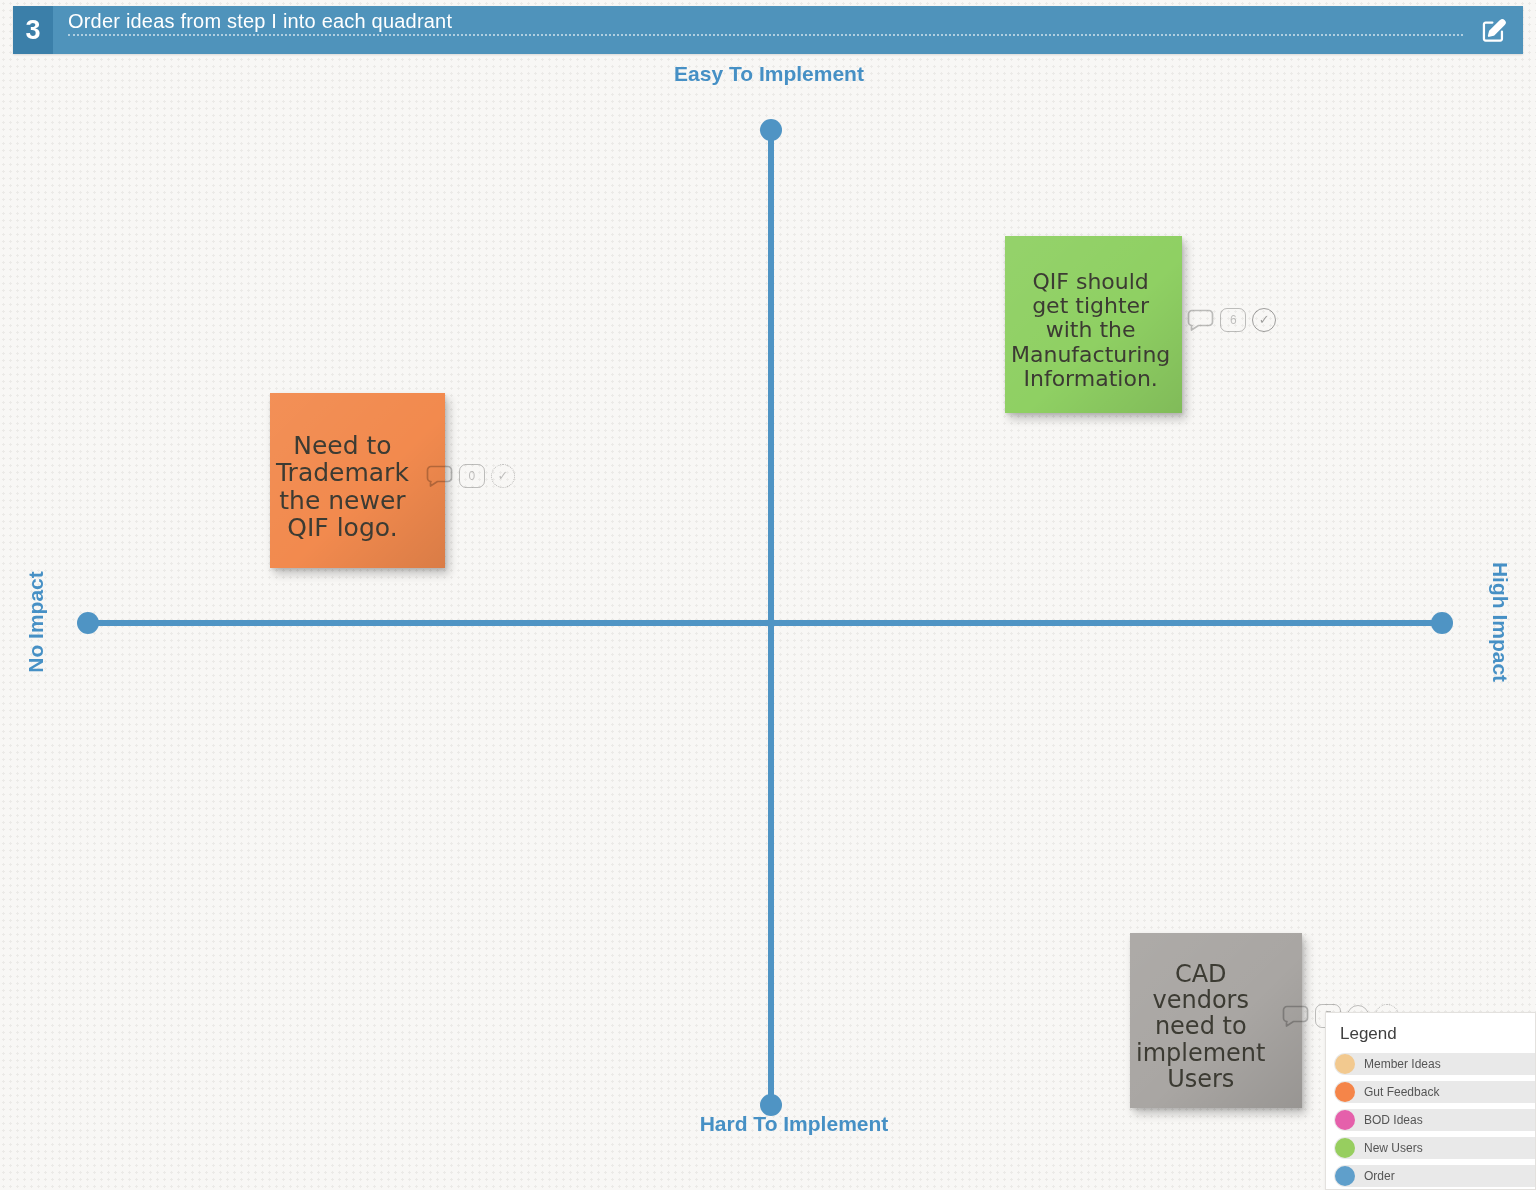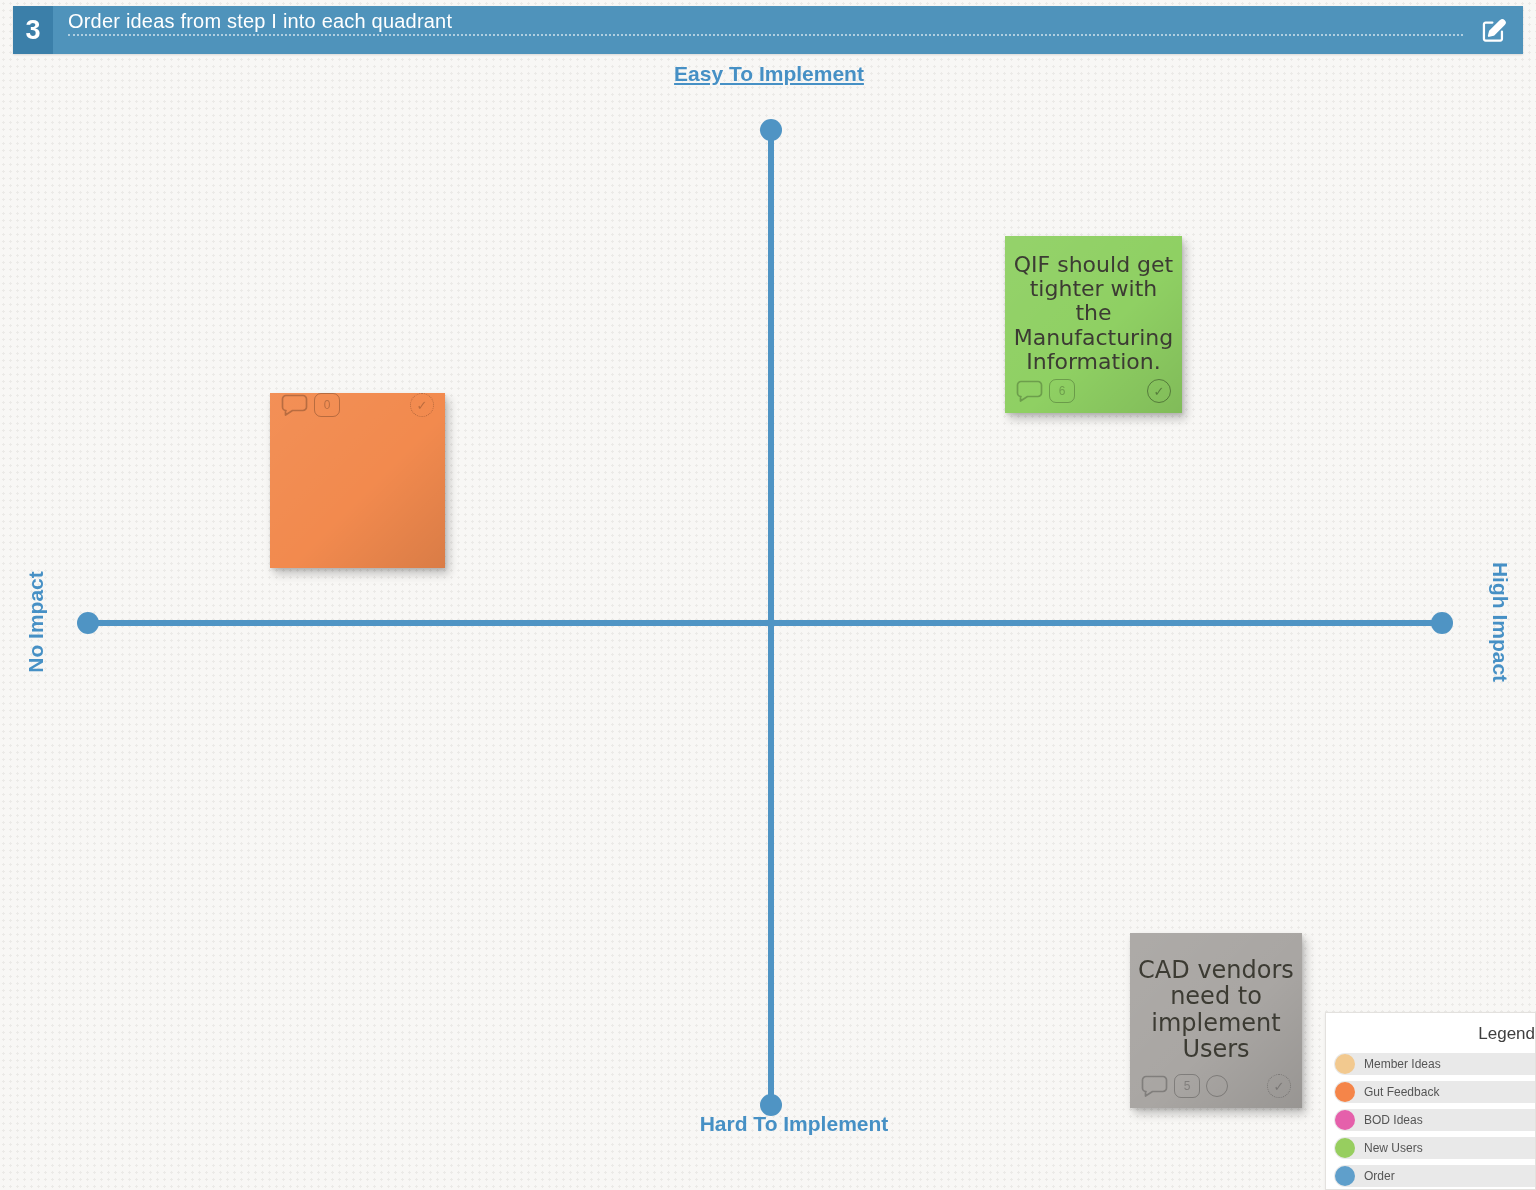--- a/index.html
+++ b/index.html
@@ -39,29 +39,29 @@
   
   .v-axis { position:absolute; left:768px; top:130px; width:6px; height:975px; border-radius:3px; }
   .h-axis { position:absolute; left:88px; top:620px; width:1354px; height:6px; border-radius:3px; }
   .axis-dot { position:absolute; width:22px; height:22px; border-radius:50%; }
   .dot-top    { left:760px; top:119px; }
   .dot-bottom { left:760px; top:1094px; }
   .dot-left   { left:77px;  top:612px; }
   .dot-right  { left:1431px; top:612px; }
 
   .axis-label { position:absolute; color:#4690c5; font-size:21px; font-weight:bold; white-space:nowrap; }
-  .axis-top    { left:769px; top:62px;  transform:translateX(-50%);text-decoration:underline; }
+  .axis-top    { left:769px; top:62px;  transform:translateX(-50%); }
   .axis-bottom { left:769px; top:1112px; transform:translateX(-50%);margin-left:25px; }
   .axis-left   { left:36px;  top:622px; transform:translate(-50%,-50%) rotate(-90deg); }
   .axis-right  { left:1500px; top:622px; transform:translate(-50%,-50%) rotate(90deg); }
 
   
   .note {
     position:absolute; width:175px; height:175px;
-    display:flex; flex-direction:column;
+    display:flex; 
     box-shadow:4px 6px 9px rgba(0,0,0,0.22), 1px 2px 3px rgba(0,0,0,0.10);
     background-image:linear-gradient(135deg, rgba(255,255,255,0.05) 0%, rgba(0,0,0,0) 55%, rgba(0,0,0,0.10) 100%);
     font-family:"DejaVu Sans", sans-serif;
   }
   .note-text {
     flex:1; display:flex; align-items:center; justify-content:center;
     text-align:center; color:#3c3b33; padding:12px 6px 0 6px; line-height:1.1;
   }
   #note-orange { left:270px; top:393px; }
   #note-orange .note-text { font-size:25px; }
@@ -86,21 +86,20 @@
     font-size:13px; font-weight:bold;
   }
   .check.dotted { border:1.7px dotted currentColor; }
   .check.solid  { border:1.9px solid currentColor; color:rgba(0,0,0,0.36); }
 
   
   .legend {
     position:absolute; left:1325px; top:1012px; width:211px; height:178px;
     background:#fff; border:1px solid #e3e1de; overflow:hidden;
     box-shadow:0 1px 3px rgba(0,0,0,0.06);
-    text-align:right;
   }
   .legend-title { margin:11px 0 9px 14px; font-size:17px; color:#3f3f3f; }
   .lrow {
     display:flex; align-items:center; height:22px; margin:0 0 6px 8px;
     background:#e9e9e9; border-radius:12px 0 0 12px; width:210px; padding-left:1px;
   }
   .ldot { width:20px; height:20px; border-radius:50%; margin-right:9px; flex:none; }
   .llabel { font-size:12px; color:#555; }
 </style>
 </head>
@@ -127,20 +126,21 @@
 <div class="axis-dot dot-bottom" style="background-color: rgb(79, 148, 196);"></div>
 <div class="axis-dot dot-left" style="background-color: rgb(79, 148, 196);"></div>
 <div class="axis-dot dot-right" style="background-color: rgb(79, 148, 196);"></div>
 
 <div class="axis-label axis-top">Easy To Implement</div>
 <div class="axis-label axis-bottom">Hard To Implement</div>
 <div class="axis-label axis-left">No Impact</div>
 <div class="axis-label axis-right">High Impact</div>
 
 <div class="note" id="note-orange" style="background-color: rgb(242, 138, 78);">
+  <div class="note-text">Need to Trademark the newer QIF logo.</div>
   <div class="note-footer">
     <svg width="27" height="22" viewBox="0 0 27 22" fill="none" stroke="currentColor" stroke-width="1.7" stroke-linejoin="round">
       <path d="M5 1.5h17a3.5 3.5 0 0 1 3.5 3.5v8a3.5 3.5 0 0 1-3.5 3.5H11.5L4.5 21v-4.5H5a3.5 3.5 0 0 1-3.5-3.5V5A3.5 3.5 0 0 1 5 1.5z"></path>
     </svg>
     <span class="vote-badge">0</span>
     <span class="check dotted">✓</span>
   </div>
 </div>
 
 <div class="note" id="note-green" style="background-color: rgb(143, 208, 99);">

